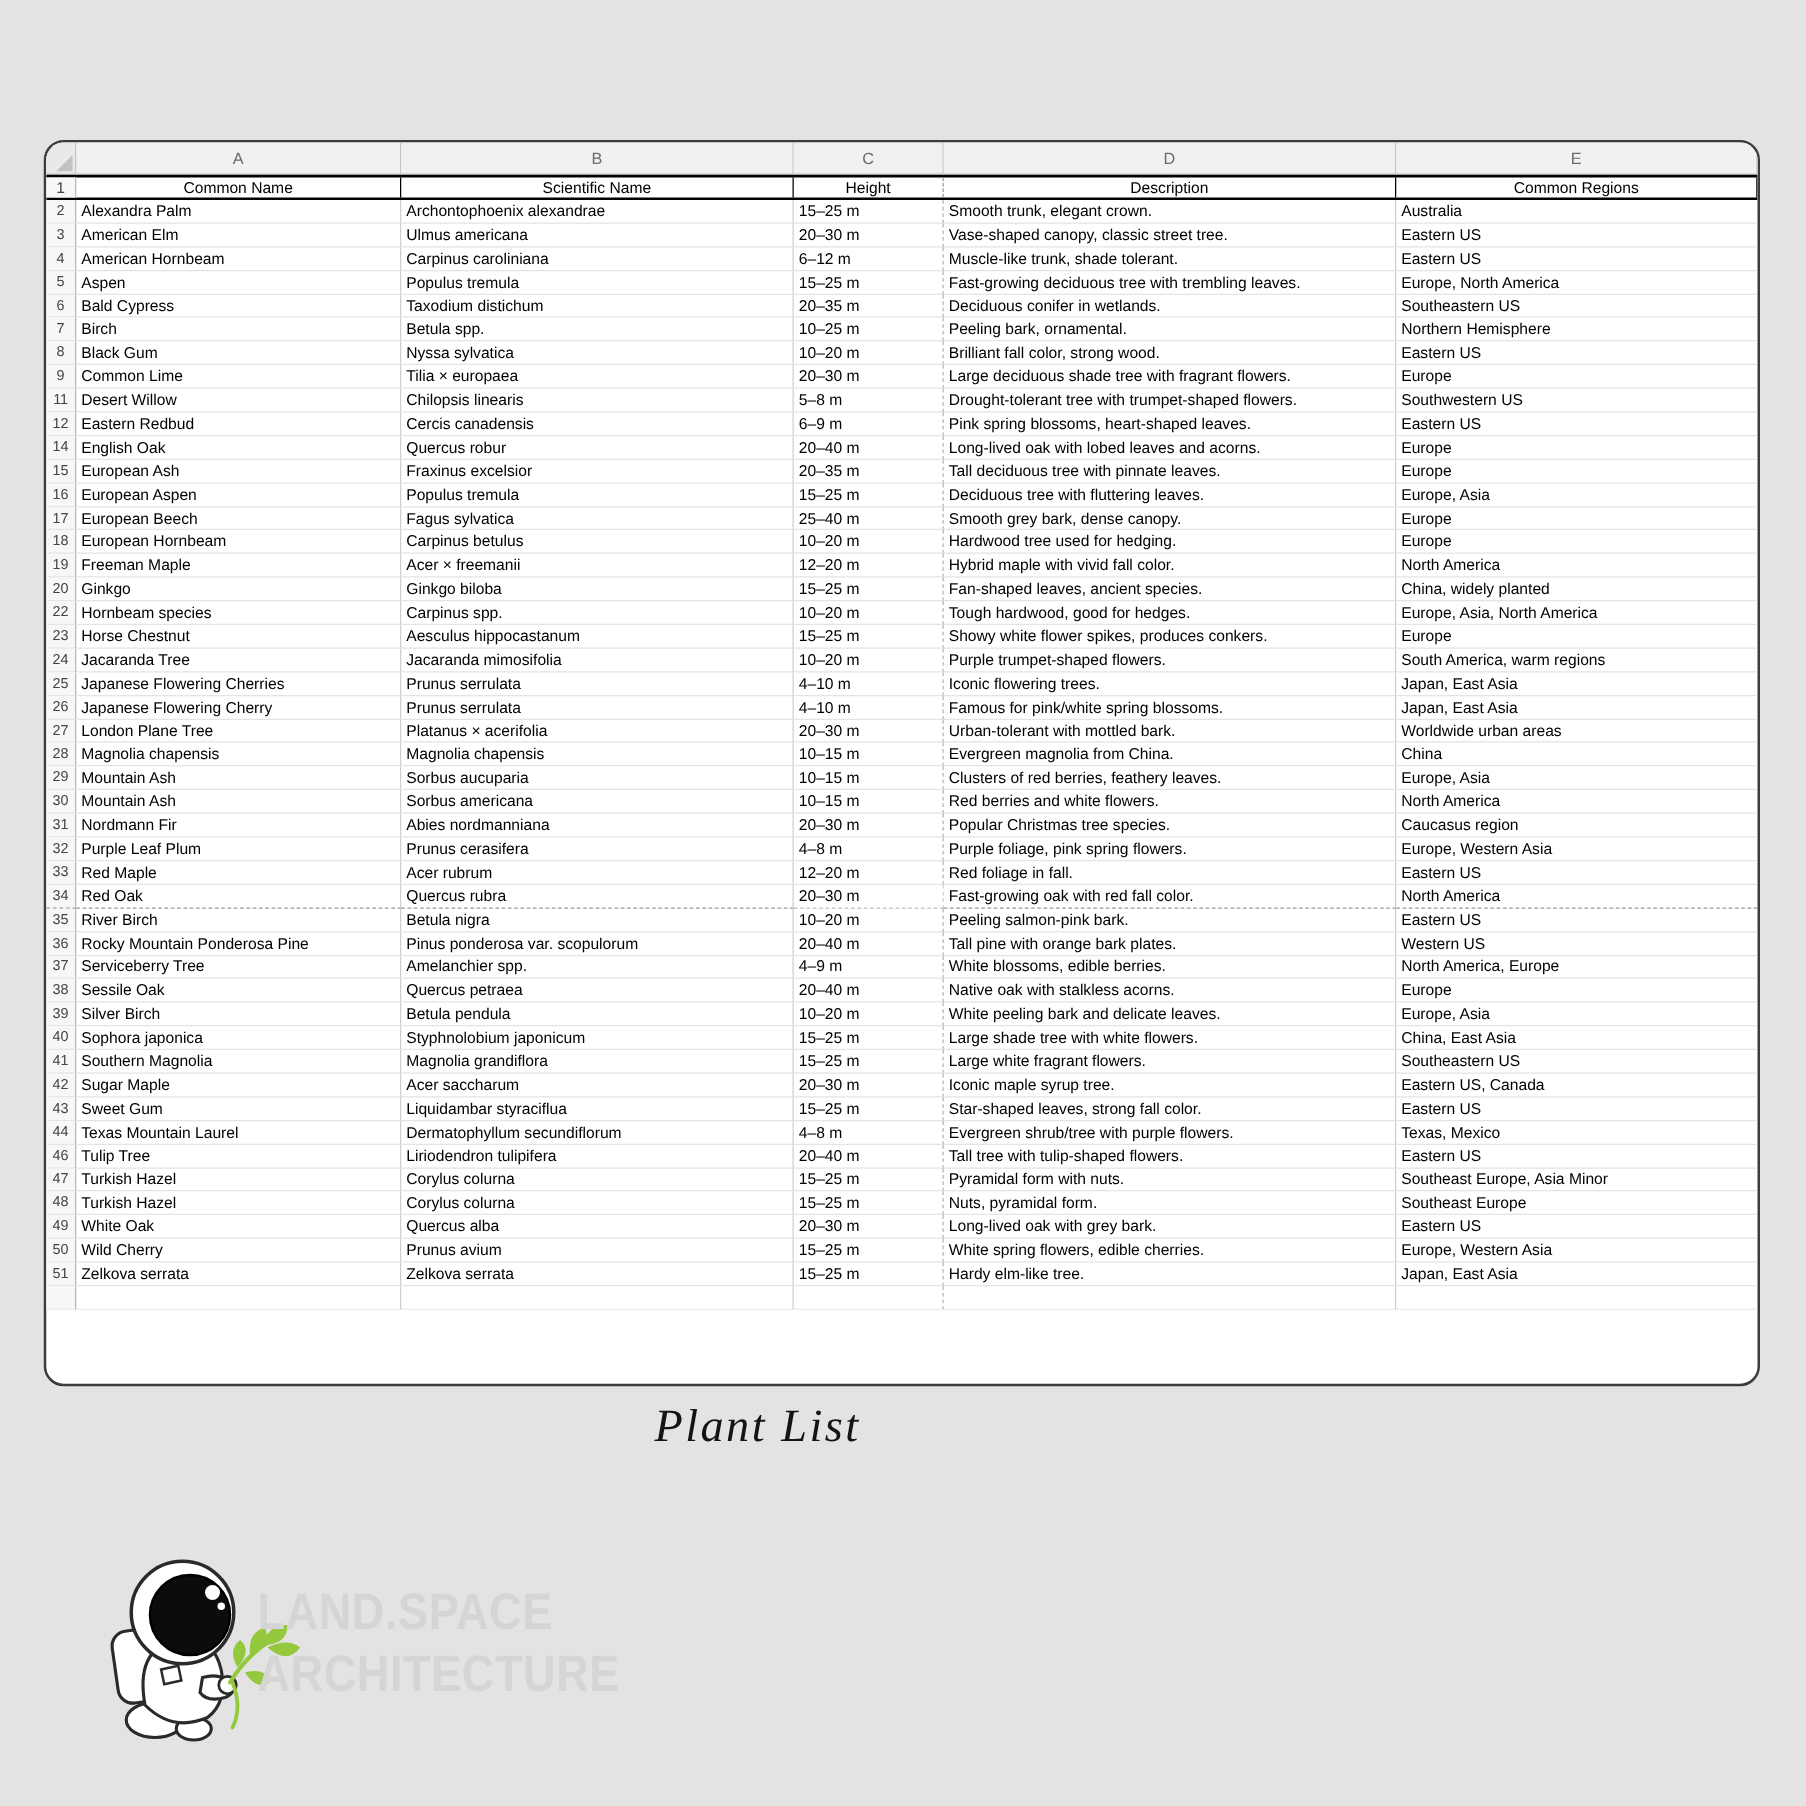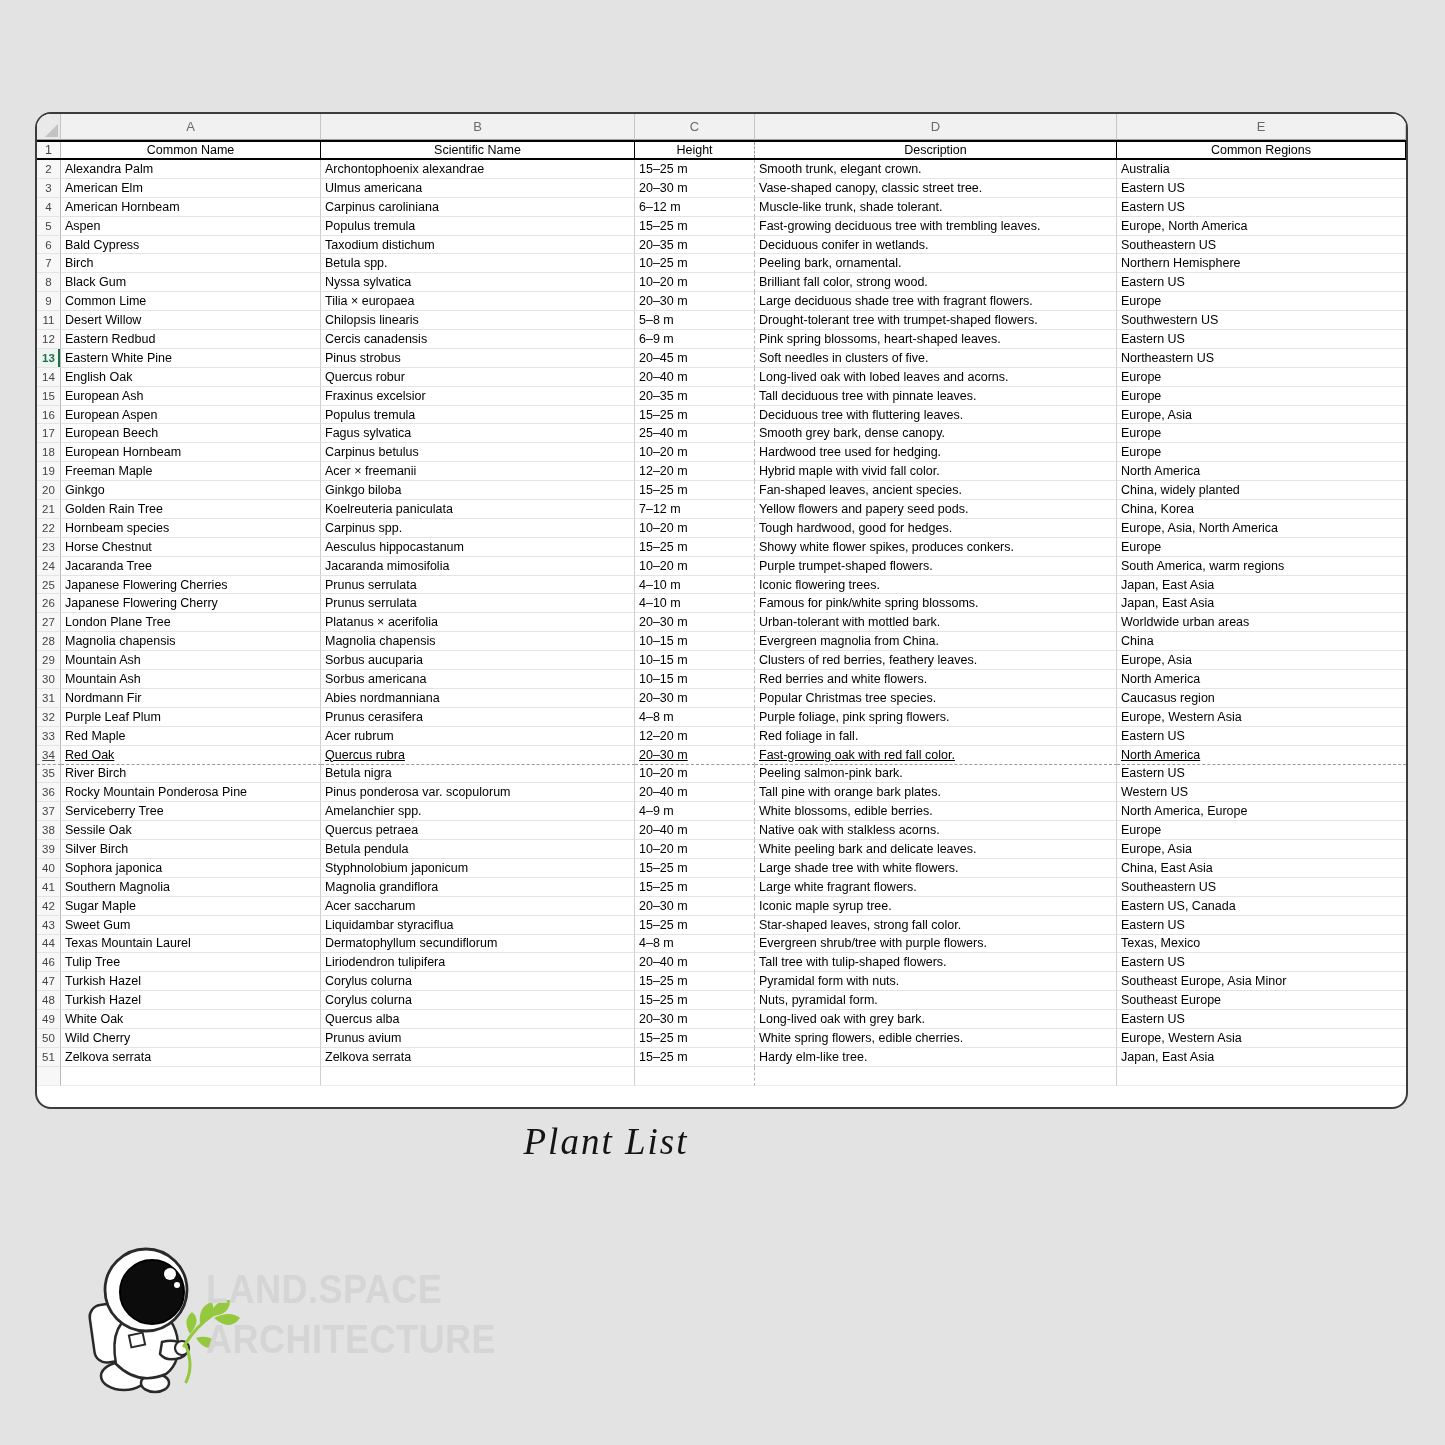--- a/index.html
+++ b/index.html
@@ -40,21 +40,21 @@
     border-left:13px solid transparent;border-bottom:13px solid #c2c2c2;
   }
   
   .hrow{height:20px;border-top:2px solid #000;border-bottom:2px solid #000;}
   .hrow .cell{font-weight:normal;justify-content:center;font-size:12.5px;
               border-right:1px solid #000;border-bottom:none;}
   .hrow .c-c{border-right:1px dashed #9a9a9a;}
   .hrow .c-num{font-weight:normal;border-right:1px solid #b9b9b9;background:#f7f7f7;}
   
   .drow{height:18.9px;}
-  .drow.pbreak .cell{border-bottom:1px dashed #9a9a9a;text-decoration:underline;}
+  .drow.pbreak .cell{border-bottom:1px dashed #9a9a9a;}
   .selnum{color:#1e7145 !important;font-weight:bold;
           box-shadow:inset -2px 0 0 #1e7145;background:#eef4f0 !important;}
   .filler .cell{border-bottom:1px solid #ececec;height:100%;}
   
   .caption{
     position:absolute;left:0;top:1120px;width:1212px;text-align:center;
     font-family:"Liberation Serif", serif;font-style:italic;
     font-size:37px;color:#141414;letter-spacing:2px;
   }
   
@@ -163,28 +163,20 @@
     </div>
     <div class="row drow">
       <div class="cell c-num">12</div>
       <div class="cell c-a">Eastern Redbud</div>
       <div class="cell c-b">Cercis canadensis</div>
       <div class="cell c-c">6–9 m</div>
       <div class="cell c-d">Pink spring blossoms, heart-shaped leaves.</div>
       <div class="cell c-e">Eastern US</div>
     </div>
     <div class="row drow">
-      <div class="cell c-num selnum">13</div>
-      <div class="cell c-a">Eastern White Pine</div>
-      <div class="cell c-b">Pinus strobus</div>
-      <div class="cell c-c">20–45 m</div>
-      <div class="cell c-d">Soft needles in clusters of five.</div>
-      <div class="cell c-e">Northeastern US</div>
-    </div>
-    <div class="row drow">
       <div class="cell c-num">14</div>
       <div class="cell c-a">English Oak</div>
       <div class="cell c-b">Quercus robur</div>
       <div class="cell c-c">20–40 m</div>
       <div class="cell c-d">Long-lived oak with lobed leaves and acorns.</div>
       <div class="cell c-e">Europe</div>
     </div>
     <div class="row drow">
       <div class="cell c-num">15</div>
       <div class="cell c-a">European Ash</div>
@@ -225,28 +217,20 @@
       <div class="cell c-d">Hybrid maple with vivid fall color.</div>
       <div class="cell c-e">North America</div>
     </div>
     <div class="row drow">
       <div class="cell c-num">20</div>
       <div class="cell c-a">Ginkgo</div>
       <div class="cell c-b">Ginkgo biloba</div>
       <div class="cell c-c">15–25 m</div>
       <div class="cell c-d">Fan-shaped leaves, ancient species.</div>
       <div class="cell c-e">China, widely planted</div>
-    </div>
-    <div class="row drow">
-      <div class="cell c-num">21</div>
-      <div class="cell c-a">Golden Rain Tree</div>
-      <div class="cell c-b">Koelreuteria paniculata</div>
-      <div class="cell c-c">7–12 m</div>
-      <div class="cell c-d">Yellow flowers and papery seed pods.</div>
-      <div class="cell c-e">China, Korea</div>
     </div>
     <div class="row drow">
       <div class="cell c-num">22</div>
       <div class="cell c-a">Hornbeam species</div>
       <div class="cell c-b">Carpinus spp.</div>
       <div class="cell c-c">10–20 m</div>
       <div class="cell c-d">Tough hardwood, good for hedges.</div>
       <div class="cell c-e">Europe, Asia, North America</div>
     </div>
     <div class="row drow">

